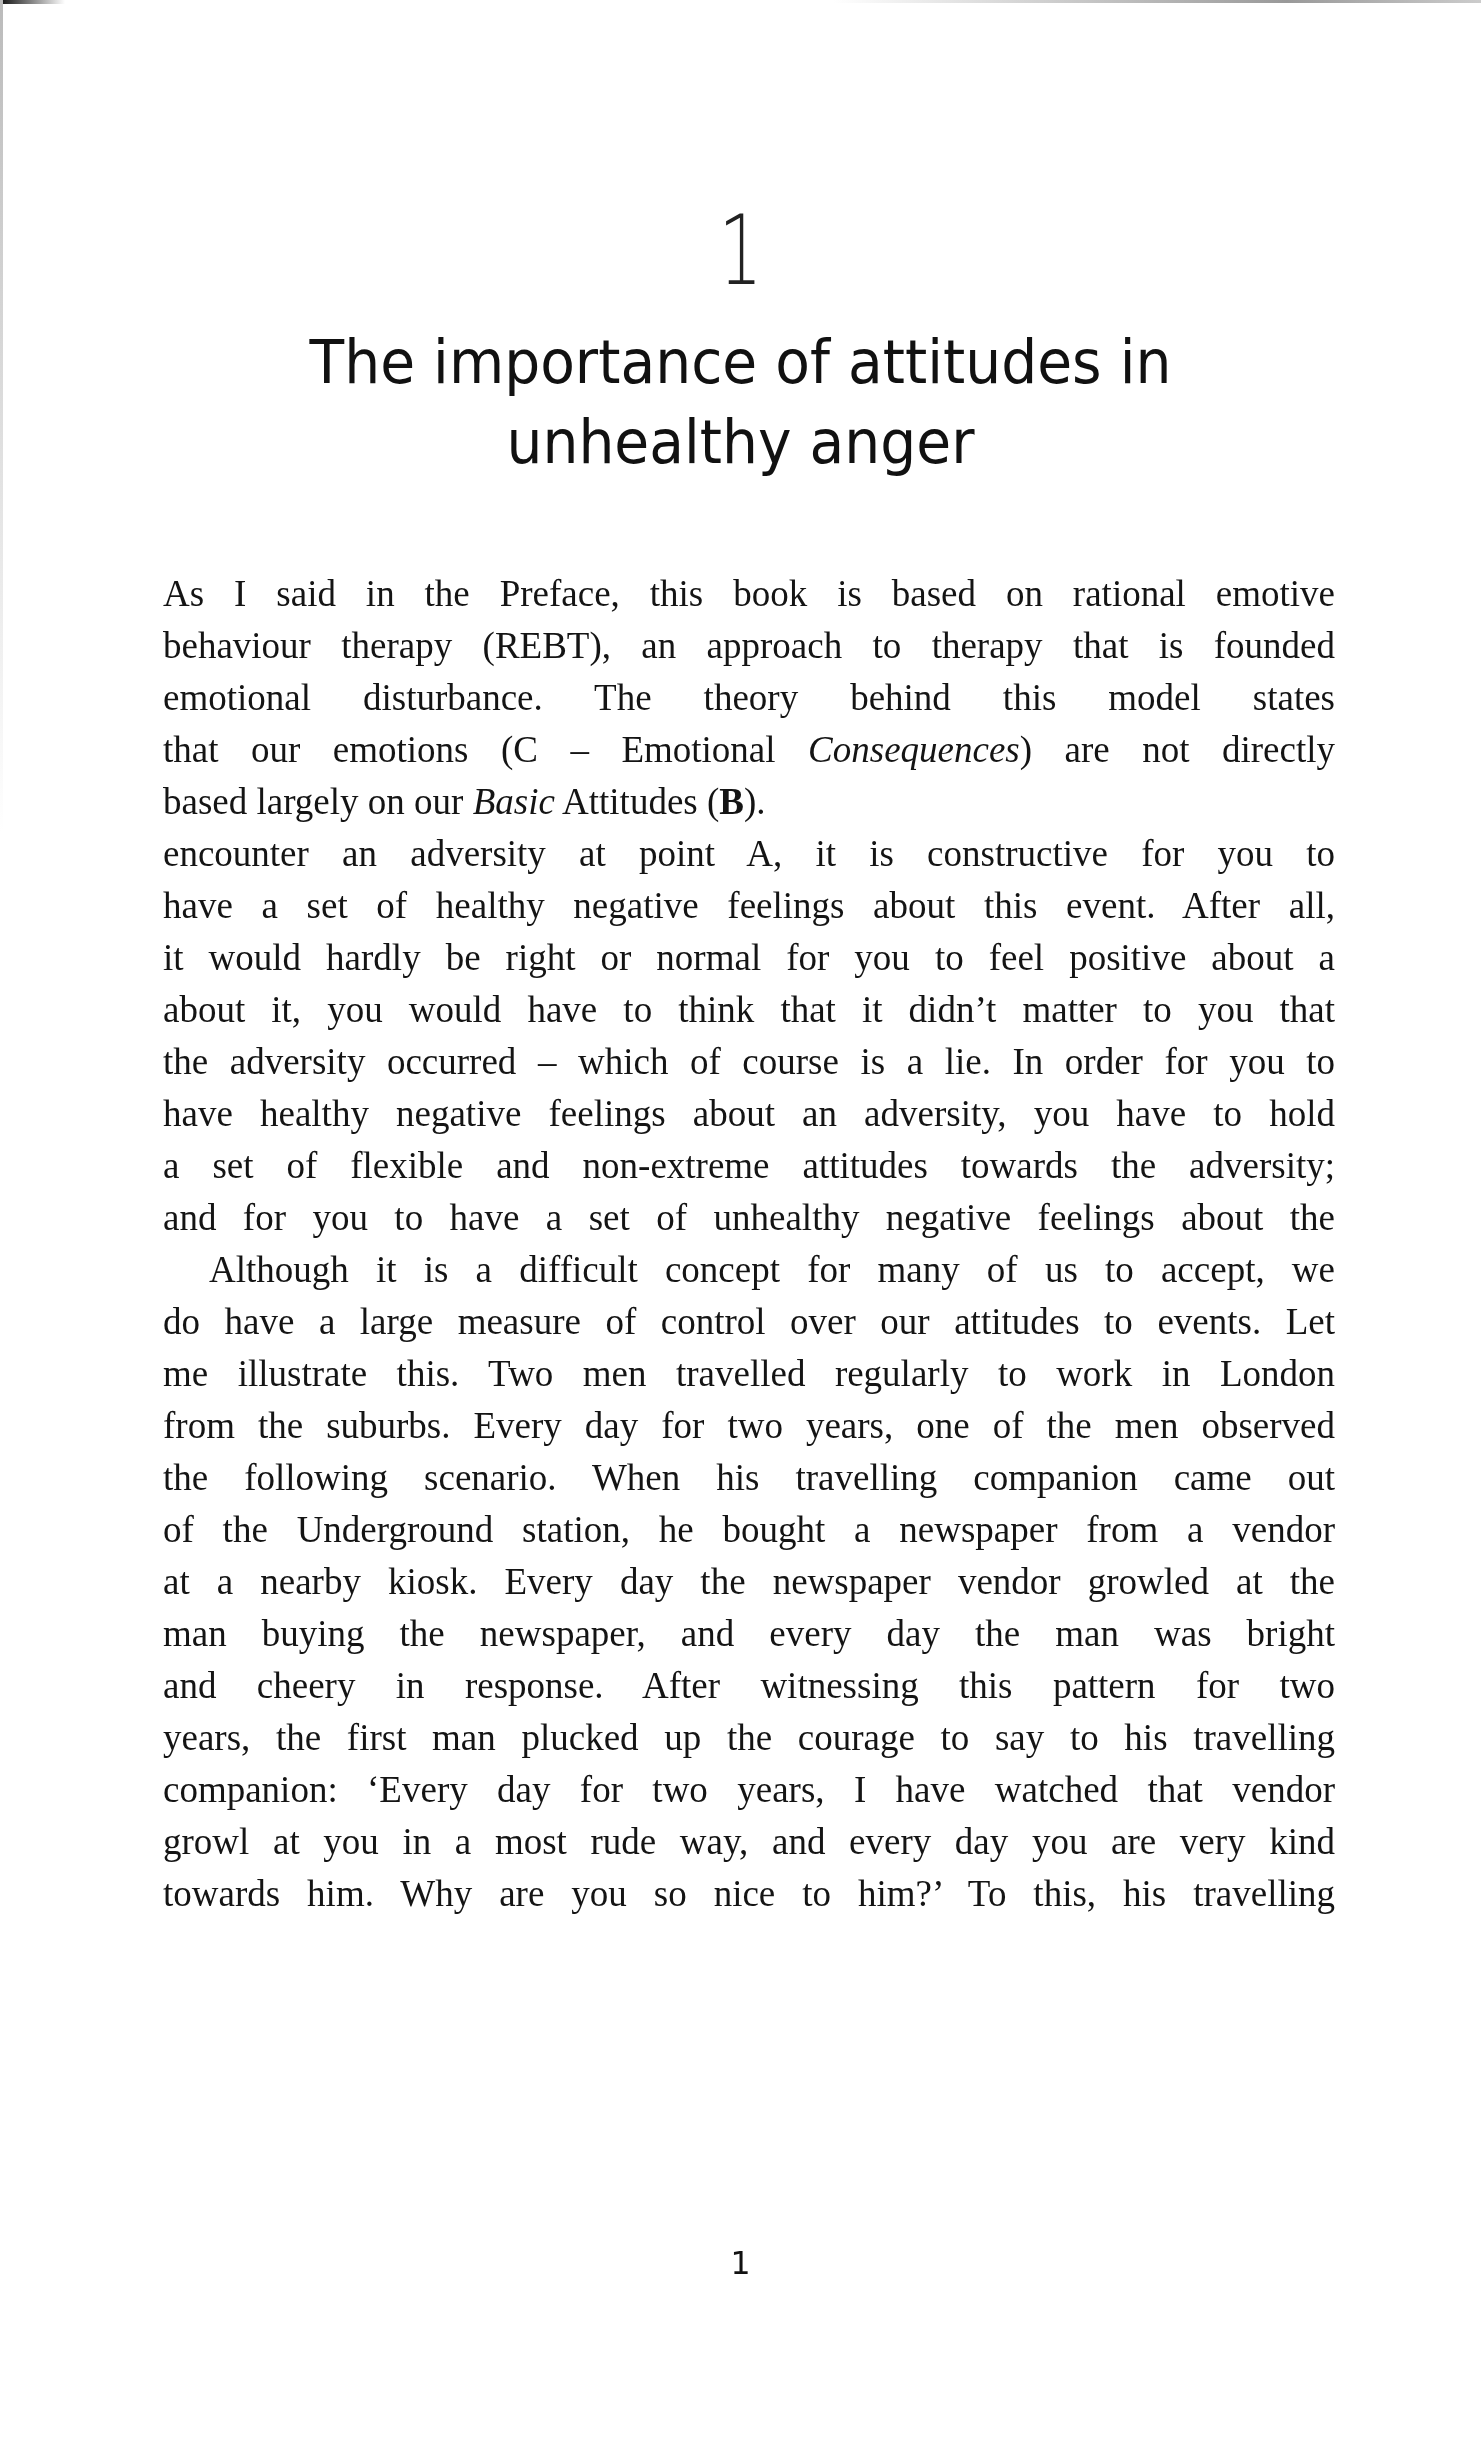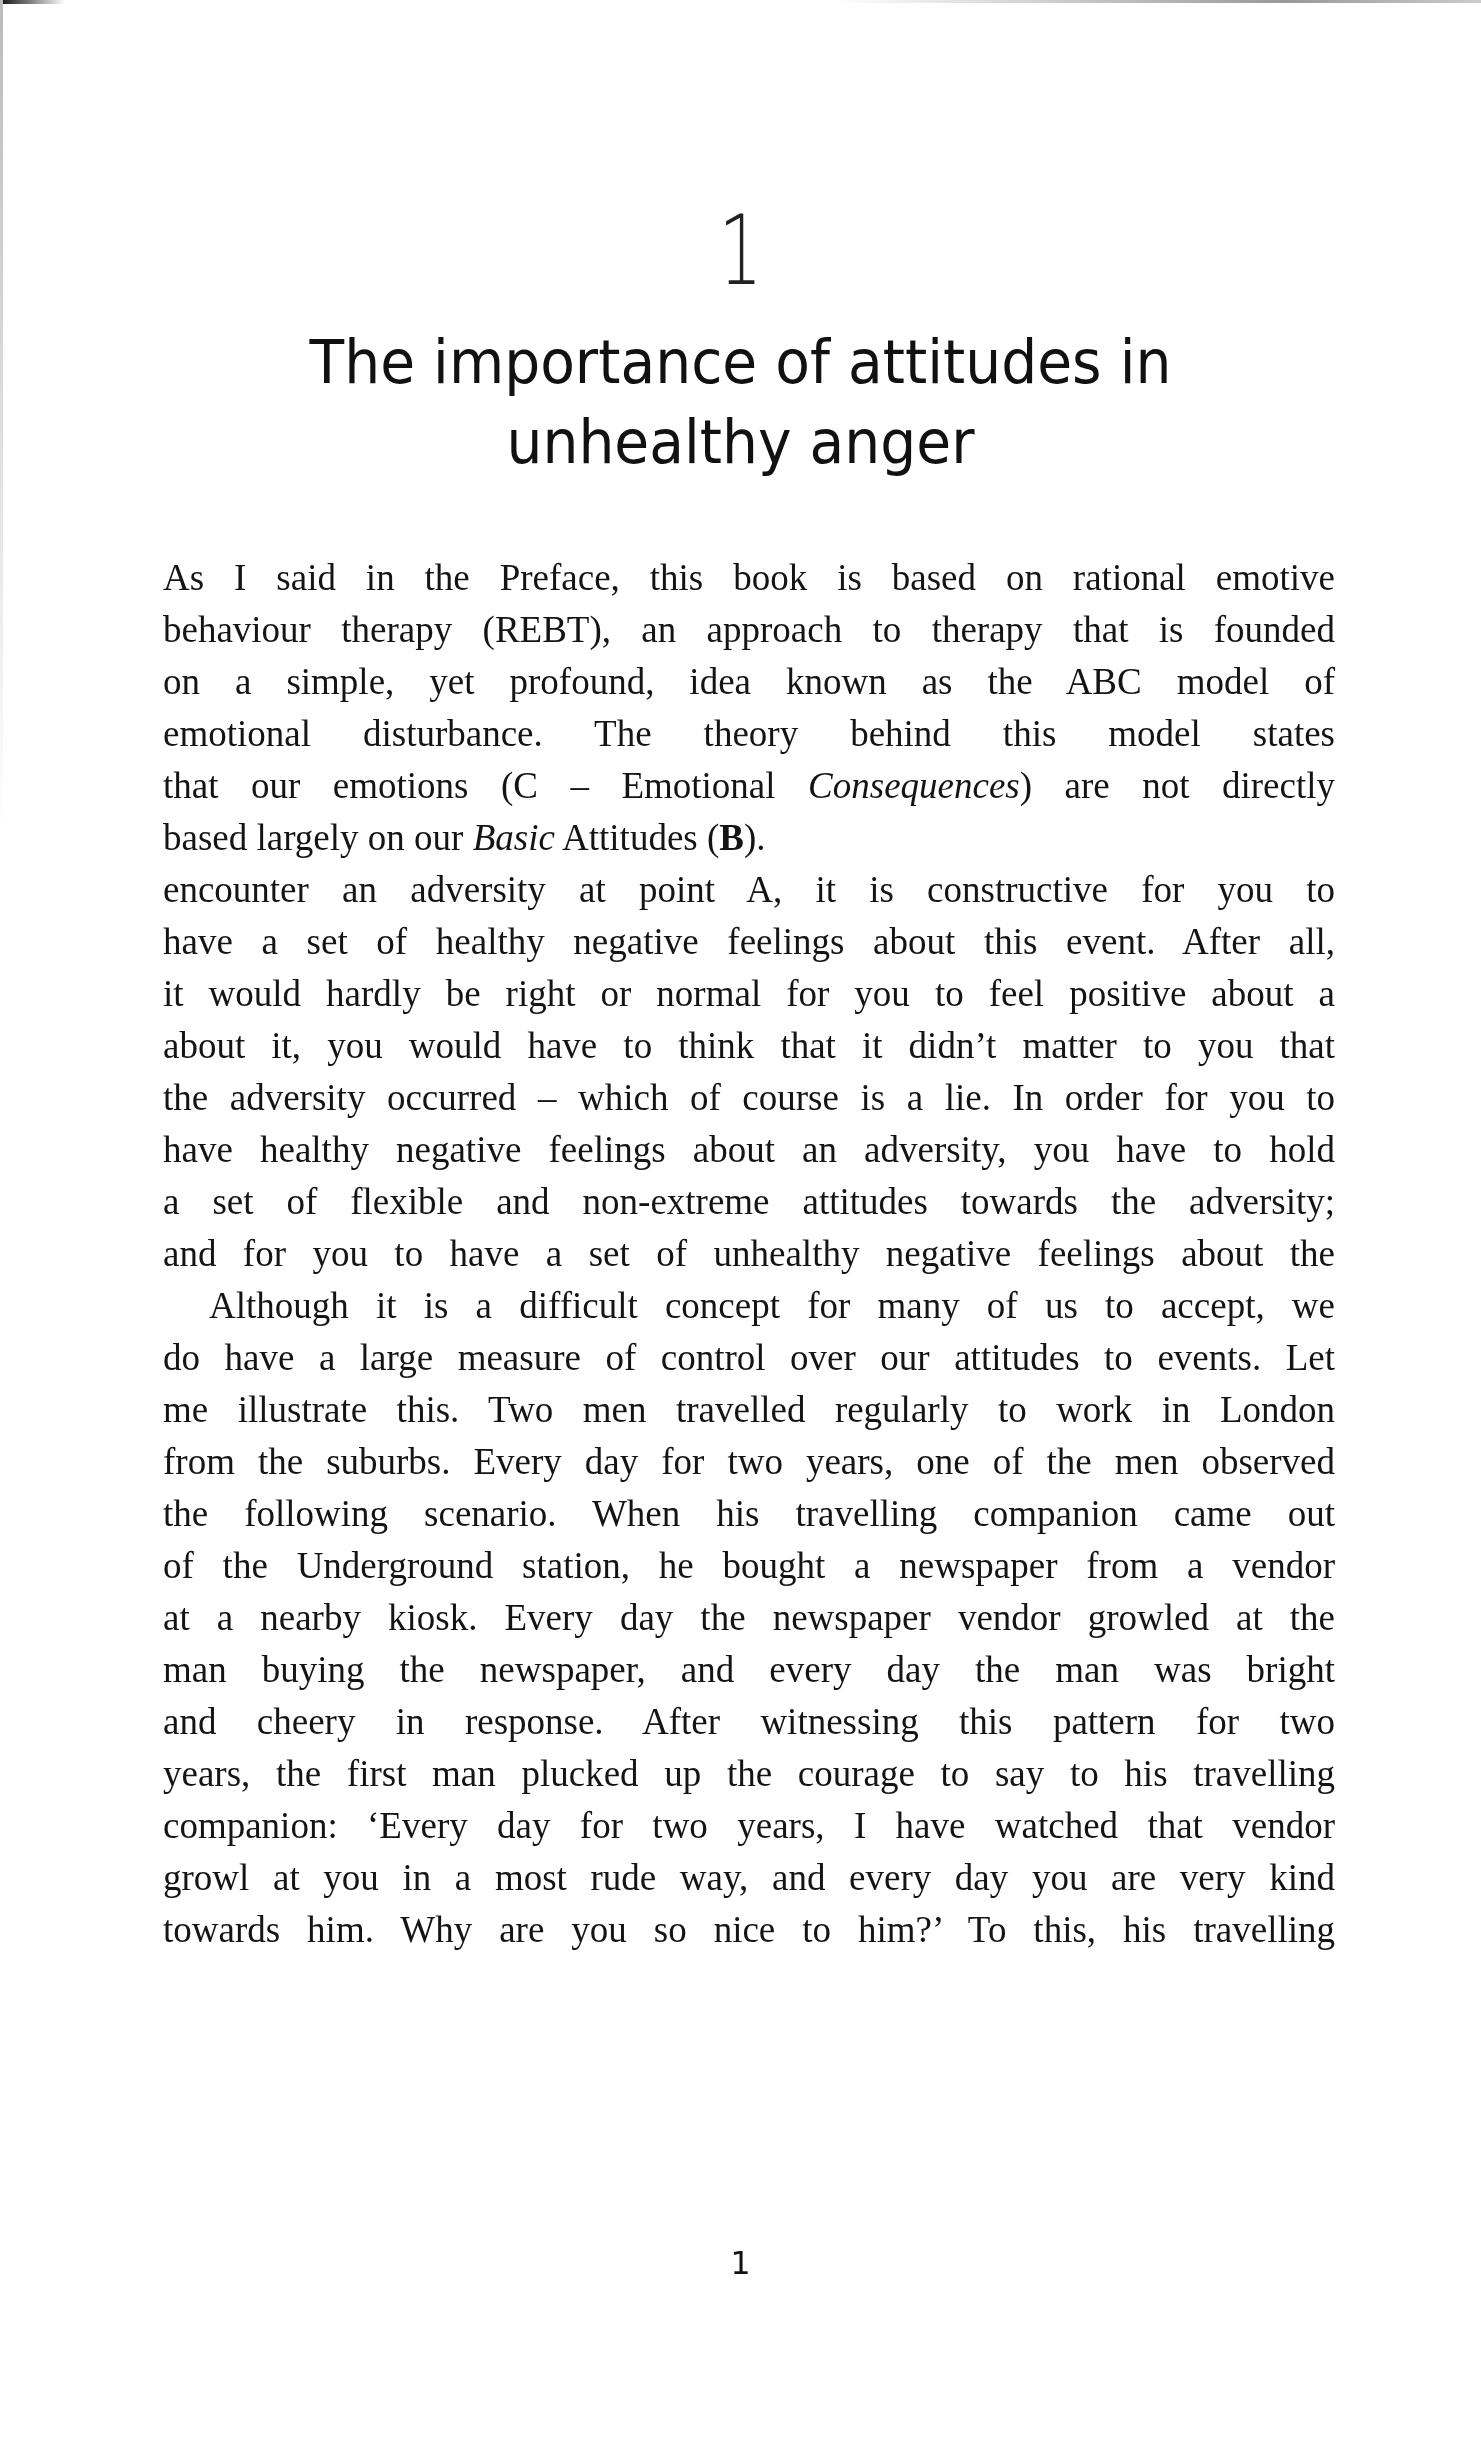--- a/index.html
+++ b/index.html
@@ -11,21 +11,21 @@
     position: absolute; left: 0; width: 1481px; top: 196px; text-align: center;
     font-family: "DejaVu Sans", sans-serif; font-weight: 300; font-size: 96px; line-height: 111px; color: #222;
     transform: scaleX(0.72);
   }
   .chapter-title {
     position: absolute; left: 0; width: 1481px; top: 322px; text-align: center;
     font-family: "DejaVu Sans", sans-serif; font-size: 61px; line-height: 80px; color: #111; letter-spacing: 0px;
   }
   .chapter-title span { display: block; transform: scaleX(0.93); }
   .body-text {
-    position: absolute; left: 163px; top: 552px; width: 1172px;
+    position: absolute; left: 163px; top: 568px; width: 1172px;
     font-family: "Liberation Serif", serif; font-size: 37px; line-height: 52px; color: #141414;
   }
   .para { margin: 0; text-align: justify; text-align-last: justify; }
   .para .line { display: block; text-align: justify; text-align-last: justify; white-space: nowrap; }
   .para .line.last { text-align-last: left; }
   .para.indent .line.first { text-indent: 46px; }
   .page-number {
     position: absolute; left: 0; width: 1481px; top: 2245px; text-align: center;
     font-family: "DejaVu Sans", sans-serif; font-size: 31.5px; line-height: 37px; color: #111;
   }
@@ -43,21 +43,20 @@
 
 <h1 class="chapter-title" style="margin:0;font-weight:normal;">
   <span>The importance of attitudes in</span>
   <span>unhealthy anger</span>
 </h1>
 
 <div class="body-text" id="body-text">
     <p class="para">
       <span class="line first"><span>As I said in the Preface, this book is based on rational emotive</span></span>
       <span class="line"><span>behaviour therapy (REBT), an approach to therapy that is founded</span></span>
-      <span class="line"><span>on a simple, yet profound, idea known as the ABC model of</span></span>
       <span class="line"><span>emotional disturbance. The theory behind this model states</span></span>
       <span class="line"><span>that our emotions (C – Emotional </span><i>Consequences</i><span>) are not directly</span></span>
       <span class="line last"><span>based largely on our </span><i>Basic</i><span> Attitudes (</span><b>B</b><span>).</span></span>
     </p>
     <p class="para indent">
       <span class="line"><span>encounter an adversity at point A, it is constructive for you to</span></span>
       <span class="line"><span>have a set of healthy negative feelings about this event. After all,</span></span>
       <span class="line"><span>it would hardly be right or normal for you to feel positive about a</span></span>
       <span class="line"><span>about it, you would have to think that it didn’t matter to you that</span></span>
       <span class="line"><span>the adversity occurred – which of course is a lie. In order for you to</span></span>

